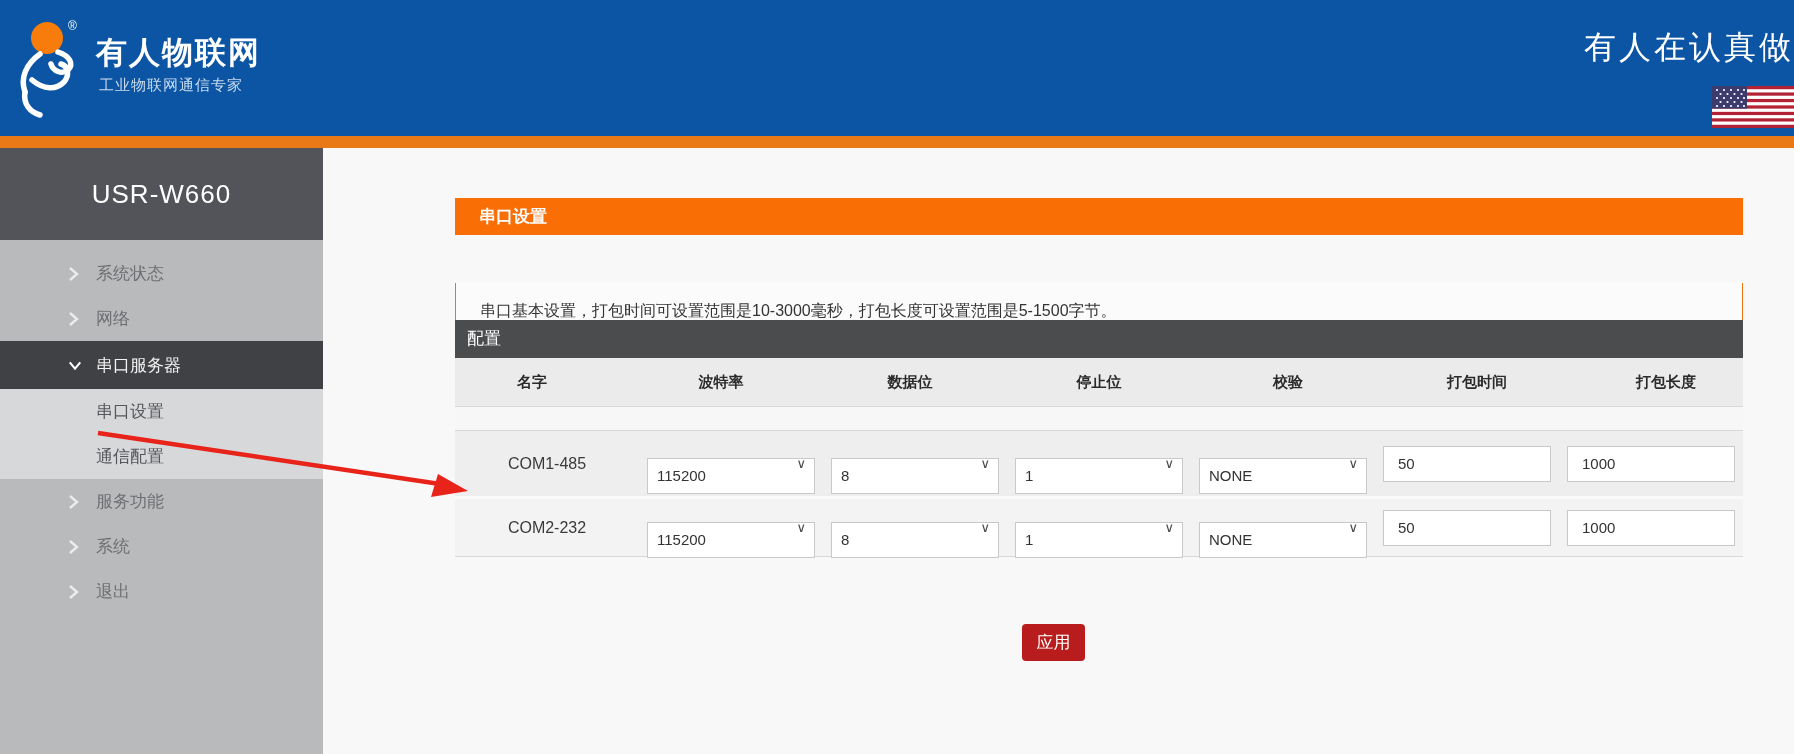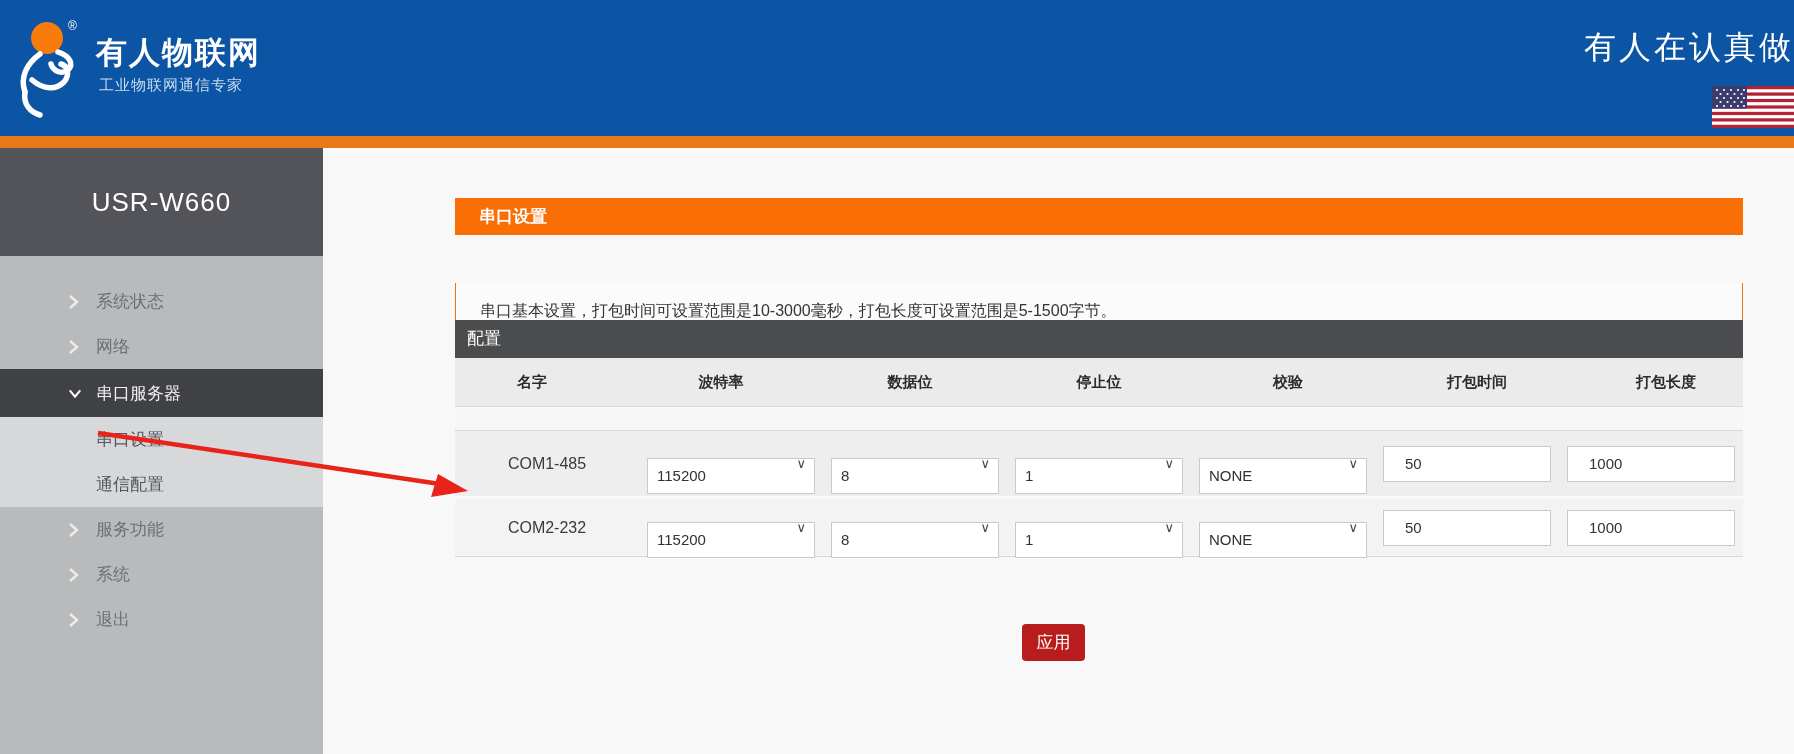--- a/index.html
+++ b/index.html
@@ -10,23 +10,23 @@
   .header { position:absolute; left:0; top:0; width:1794px; height:136px; background:#0b55a4; }
   .stripe { position:absolute; left:0; top:136px; width:1794px; height:12px; background:#e87916; }
   .logo-figure { position:absolute; left:10px; top:16px; width:80px; height:104px; }
   .brand-name { position:absolute; left:96px; top:32px; font-size:31px; font-weight:bold; color:#ffffff; letter-spacing:2px; }
   .brand-slogan { position:absolute; left:99px; top:76px; font-size:15px; color:#c9dbee; letter-spacing:1px; }
   .tagline { position:absolute; right:0px; top:26px; font-size:32px; color:#ffffff; letter-spacing:3px; white-space:nowrap; }
   .flag { position:absolute; right:-4px; top:86px; width:86px; height:42px; }
 
   
   .sidebar { position:absolute; left:0; top:148px; width:323px; height:606px; background:#b9babc; }
-  .device-block { height:108px; background:#535459; display:flex; align-items:center; justify-content:center;text-align:center; }
+  .device-block { height:92px; background:#535459; display:flex; align-items:center; justify-content:center;text-align:center; }
   .device-name { color:#ffffff; font-size:26px; letter-spacing:1px; }
-  .menu { padding-top:23px; }
+  .menu { padding-top:11px; }
   .mi { height:45px; display:flex; align-items:center; cursor:pointer; }
   .mi .chev { width:14px; margin-left:68px; margin-right:14px; display:flex; align-items:center; }
   .mi .lbl { font-size:17px; color:#6e6f72; }
   .mi.expanded { height:48px; background:#404145; }
   .mi.expanded .lbl { color:#f2f2f2; }
   .submenu { background:#d7d8da; }
   .smi { height:45px; display:flex; align-items:center; padding-left:96px; font-size:17px; color:#55575b; cursor:pointer; }
 
   
   .serial-section { position:absolute; left:455px; top:198px; width:1288px; }
@@ -45,21 +45,21 @@
   .rowsep { height:3px; background:#fafafa; }
   .trow2 { height:58px; background:#f3f3f3; border-bottom:1px solid #d9d9d9; }
   .name-cell { text-align:center; font-size:16px; color:#3a3a3a; }
   .cellwrap { position:relative; width:168px; height:36px; margin:0 auto; }
   select.ctl { appearance:none; -webkit-appearance:none; width:168px; height:36px; background:#ffffff;
                border:1px solid #c9c9c9; font-size:15px; color:#333333; padding:0 26px 0 9px;
                font-family:inherit; border-radius:0;margin-top:12px; }
   .sel-arrow { position:absolute; right:9px; top:50%; transform:translateY(-54%); font-size:13px;
                color:#444444; pointer-events:none; line-height:1; }
   input.ctl { width:168px; height:36px; background:#ffffff; border:1px solid #c9c9c9; font-size:15px;
-              color:#333333; padding:0 21px; font-family:inherit; }
+              color:#333333; padding:0 14px; font-family:inherit; }
 
   .apply-btn { position:absolute; left:1022px; top:624px; width:63px; height:37px; background:#b91c1c;
                border:none; border-radius:4px; color:#ffffff; font-size:17px; font-family:inherit;
                cursor:pointer; }
 
   .arrow-overlay { position:absolute; left:90px; top:420px; width:400px; height:90px; pointer-events:none; }
 </style>
 </head>
 <body>
 

